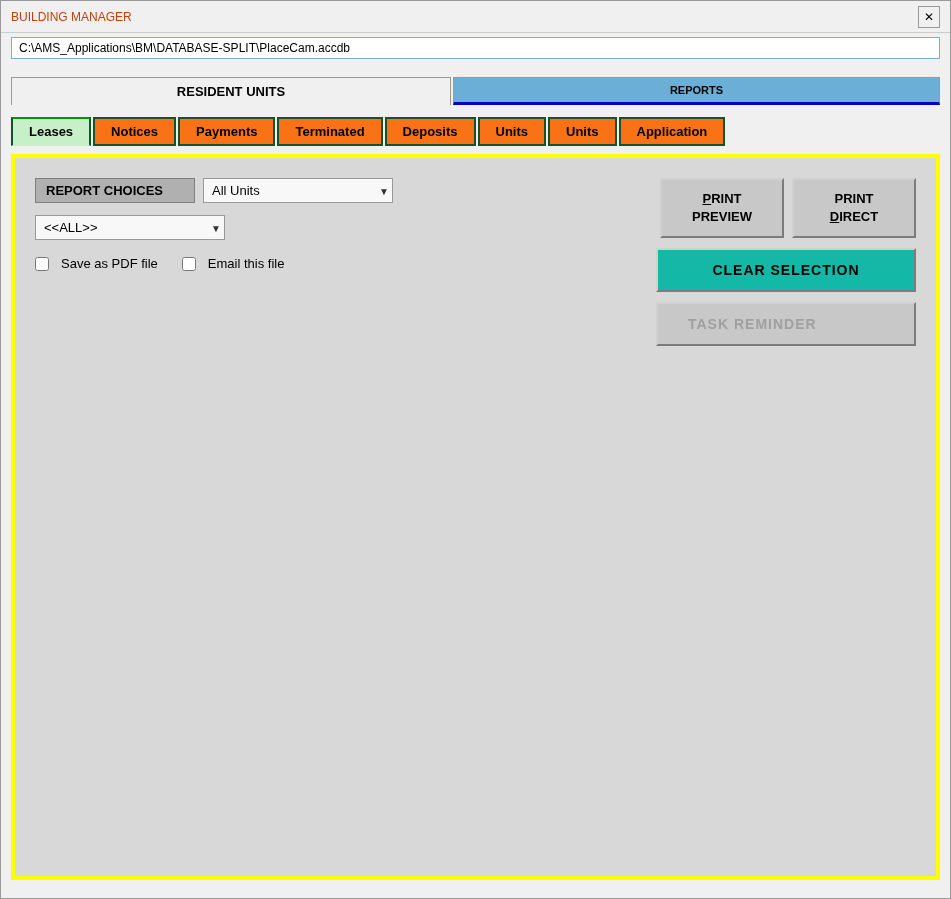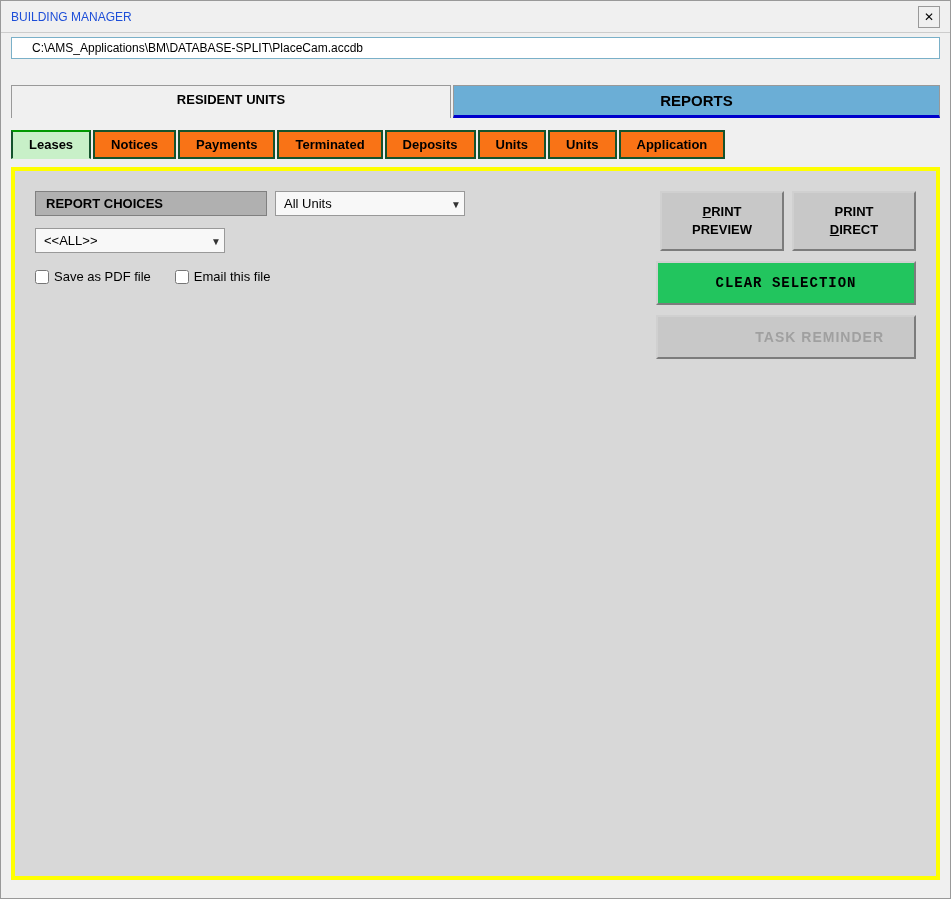--- a/index.html
+++ b/index.html
@@ -22,38 +22,38 @@
       padding: 6px 10px;
       display: flex;
       align-items: center;
       justify-content: space-between;
       border-bottom: 1px solid #ccc;
       height: 32px;
     }
     .title-bar-text {
       font-size: 12px;
       font-weight: normal;
-      color: #1d4ed8;
+      color: #c2410c;
     }
     .close-btn {
       width: 22px;
       height: 22px;
       background: #f0f0f0;
       border: 1px solid #999;
       cursor: pointer;
       display: flex;
       align-items: center;
       justify-content: center;
       font-size: 12px;
     }
     .path-bar {
       background: #fff;
       border: 1px solid #7ab0c8;
       margin: 4px 10px;
-      padding: 3px 20px;
+      padding: 3px 7px;
       font-size: 12px;
       color: #000;
       width: calc(100% - 20px);
     }
     .tab-row-outer {
       display: flex;
       padding: 4px 10px 0 10px;
     }
     .tab-row {
       display: flex;
@@ -89,21 +89,21 @@
       align-items: center;
       margin-bottom: 12px;
       gap: 8px;
     }
     .label-box {
       background: #b0b0b0;
       border: 1px solid #808080;
       padding: 4px 10px;
       font-size: 13px;
       font-weight: bold;
-      width: 232px;
+      width: 160px;
       text-align: left;
     }
     .select-wrapper {
       position: relative;
       display: inline-block;
     }
     .form-select {
       appearance: none;
       -webkit-appearance: none;
       background: #f8f8f8;
@@ -120,83 +120,82 @@
       transform: translateY(-50%);
       pointer-events: none;
       font-size: 10px;
       color: #333;
     }
     .btn-row {
       display: flex;
       gap: 8px;
     }
     .btn-wide {
-      background: #22c55e;
+      background: #14b8a6;
       border: 2px outset #d0d0d0;
       padding: 12px 30px;
       font-size: 14px;
       font-weight: bold;
       cursor: pointer;
       width: 260px;
       text-align: center;
       letter-spacing: 1px;
-      font-family: Liberation Mono, monospace;
     }
     .btn-disabled {
       background: #c8c8c8;
       border: 2px outset #d0d0d0;
       padding: 12px 30px;
       font-size: 14px;
       font-weight: bold;
       color: #a0a0a0;
       width: 260px;
-      text-align: right;
+      text-align: left;
       letter-spacing: 1px;
       cursor: default;
     }
     .checkbox-row {
       display: flex;
       align-items: center;
       gap: 24px;
       margin-top: 16px;
     }
     .checkbox-item {
       display: flex;
       align-items: center;
-      gap: 5px;
+      gap: 12px;
     }
     .checkbox-item input[type="checkbox"] {
       width: 14px;
       height: 14px;
       cursor: pointer;
     }
     .header-tabs-container {
       display: flex;
       padding: 8px 10px;
-      margin-top: 14px;
+      margin-top: 6px;
     }
     .resident-tab {
       background: #f0f0f0;
       border: 1px solid #999;
       border-bottom: none;
       padding: 6px 0;
       text-align: center;
       width: 440px;
       font-size: 13px;
       font-weight: bold;
       cursor: pointer;
     }
     .reports-tab {
       background: #6baed6;
       border: 1px solid #999;
       border-bottom: 3px solid #0000cc;
       padding: 6px 0;
       text-align: center;
       flex: 1;
-      font-size: 15px;
+      font-size: 11px;
       font-weight: bold;
       cursor: pointer;
       margin-left: 2px;
     }
     .underline-u { text-decoration: underline; }
     .btn-print {
       background: #c8c8c8;
       border: 2px outset #d0d0d0;
       padding: 10px 0;
       font-size: 13px;

